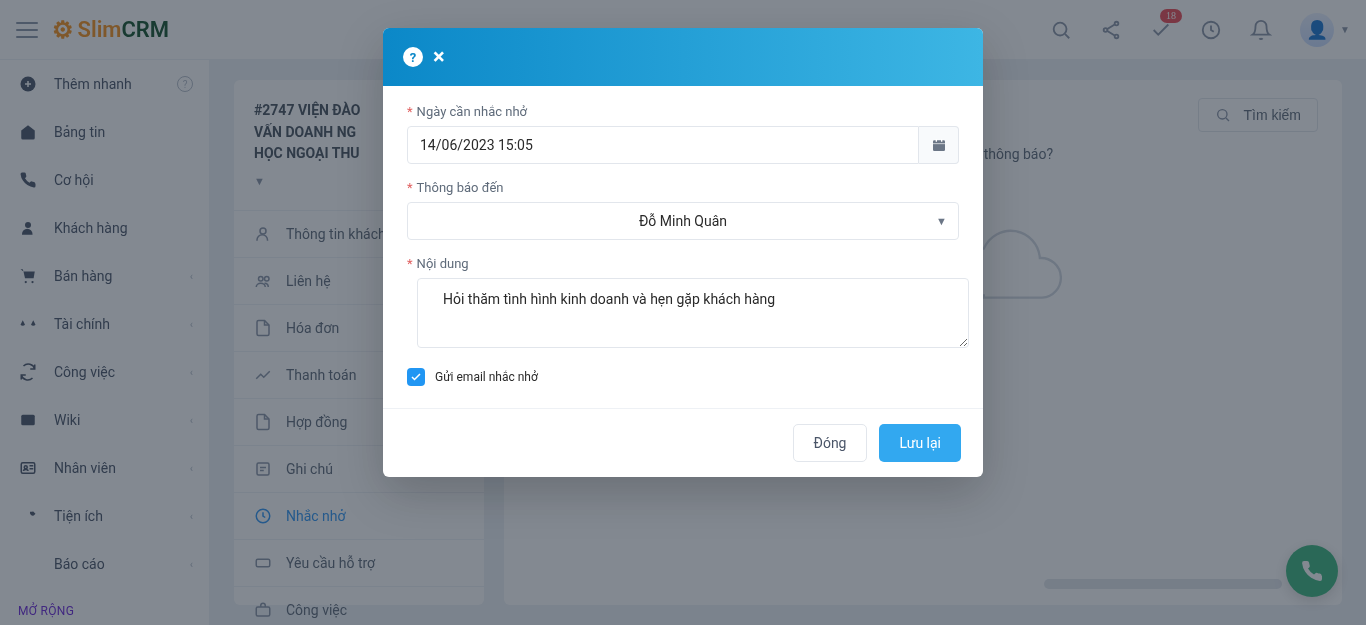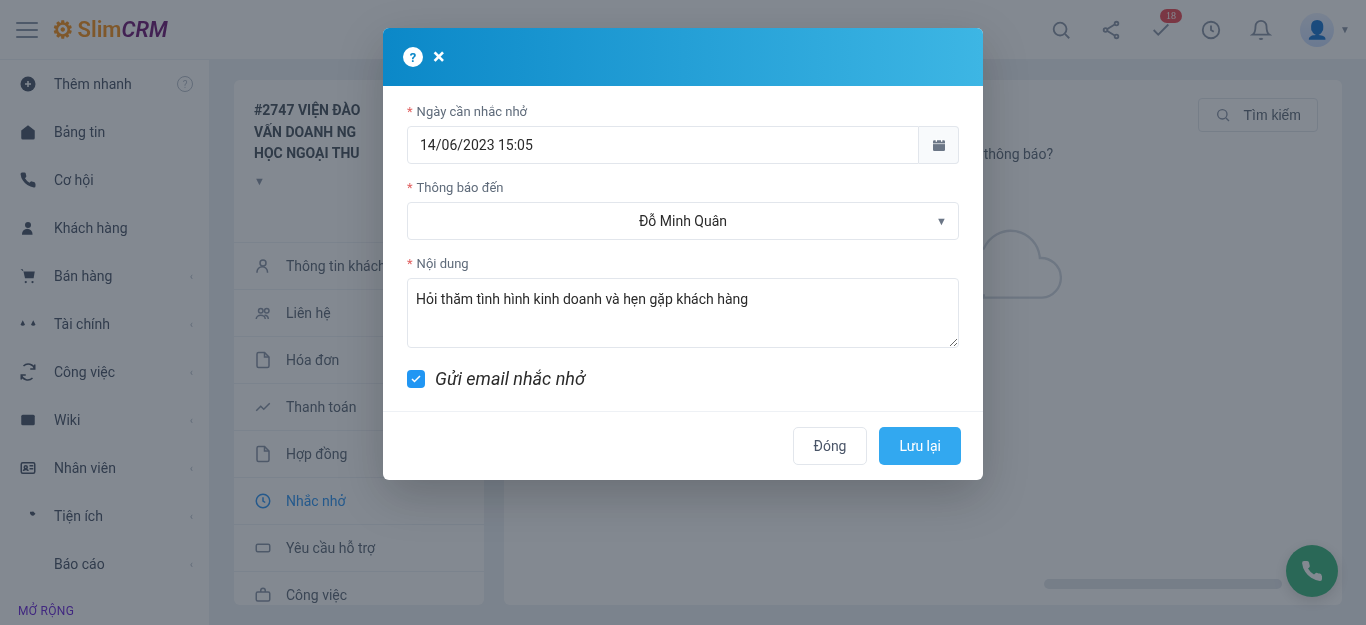--- a/index.html
+++ b/index.html
@@ -3,42 +3,42 @@
 <meta charset="utf-8">
 <style>
   * { box-sizing: border-box; margin: 0; padding: 0; }
   html, body { width: 1366px; height: 625px; overflow: hidden; font-family: -apple-system, BlinkMacSystemFont, "Segoe UI", Roboto, sans-serif; background: #f5f6fa; }
   .topbar { height: 60px; background: #fff; display: flex; align-items: center; padding: 0 16px; border-bottom: 1px solid #eef1f5; }
   .hamburger { width: 22px; height: 16px; display: flex; flex-direction: column; justify-content: space-between; margin-right: 14px; cursor: pointer; }
   .hamburger span { display: block; height: 2px; background: #8a94a6; border-radius: 1px; }
   .logo { display: flex; align-items: center; gap: 4px; font-weight: 600; font-size: 22px; }
   .logo .gear { color: #f7931e; font-size: 24px; }
   .logo .slim { color: #f7931e; }
-  .logo .crm { color: #701a75; font-style: italic; }
+  .logo .crm { color: #14532d; }
   .top-actions { margin-left: auto; display: flex; align-items: center; gap: 28px; }
   .top-icon { width: 22px; height: 22px; color: #8a94a6; cursor: pointer; position: relative; }
   .top-icon svg { width: 100%; height: 100%; stroke: currentColor; fill: none; stroke-width: 2; }
   .badge { position: absolute; top: -10px; right: -10px; background: #ec4954; color: #fff; border-radius: 10px; font-size: 10px; padding: 2px 6px; line-height: 1; font-family: Liberation Serif, serif; }
   .avatar-wrap { display: flex; align-items: center; gap: 6px; cursor: pointer; }
   .avatar { width: 34px; height: 34px; border-radius: 50%; background: linear-gradient(180deg,#e8f0fe 0%,#c9dcff 100%); display: flex; align-items: center; justify-content: center; font-size: 18px; }
   .avatar-caret { color: #8a94a6; font-size: 10px; }
 
   .layout { display: flex; height: calc(625px - 60px); }
   .sidebar { width: 210px; background: #fff; border-right: 1px solid #eef1f5; overflow-y: auto; padding-bottom: 16px; }
   .side-item { display: flex; align-items: center; padding: 15px 16px 15px 18px; color: #4a5568; font-size: 14px; cursor: pointer; position: relative; }
   .side-icon { width: 20px; margin-right: 16px; color: #4a5568; display: flex; align-items: center; justify-content: center; }
   .side-icon svg { width: 18px; height: 18px; }
   .side-chevron { margin-left: auto; color: #b5bdc9; font-size: 11px; }
   .side-help { margin-left: auto; width: 16px; height: 16px; border-radius: 50%; border: 1.5px solid #b5bdc9; display: flex; align-items: center; justify-content: center; font-size: 10px; color: #b5bdc9; }
   .side-section-label { padding: 16px 18px 12px; color: #6d28d9; font-size: 12px; letter-spacing: 0.3px; }
 
   .content { flex: 1; display: flex; background: #eef2f6; overflow: hidden; position: relative; }
   .card-wrap { padding: 20px 24px; display: flex; gap: 20px; width: 100%; }
   .card { background: #fff; border-radius: 6px; }
-  .left-card { width: 250px; display: flex; flex-direction: column; gap: 32px; }
+  .left-card { width: 250px; display: flex; flex-direction: column; }
   .cust-title { padding: 20px 20px 18px 20px; color: #47525e; font-weight: 700; font-size: 14px; line-height: 1.55; position: relative; }
   .cust-title .caret { color: #8a94a6; font-size: 11px; margin-top: 8px; display: inline-block; }
   .tab-list { border-top: 1px solid #eef1f5; }
   .tab { display: flex; align-items: center; padding: 14px 20px; color: #5f6b7a; font-size: 14px; border-bottom: 1px solid #eef1f5; cursor: pointer; gap: 14px; }
   .tab.active { color: #2f96f3; }
   .tab.active .tab-icon svg { stroke: #2f96f3; }
   .tab-icon { width: 18px; display: flex; align-items: center; }
   .tab-icon svg { width: 18px; height: 18px; stroke: #8a94a6; fill: none; stroke-width: 2; }
 
   .right-card { flex: 1; padding: 18px 24px; position: relative; }
@@ -62,25 +62,25 @@
   .field { margin-bottom: 16px; }
   .field-label { font-size: 13px; color: #5f6b7a; margin-bottom: 7px; display: flex; gap: 4px; }
   .field-label .req { color: #e05d5d; }
   .input-row { display: flex; }
   .text-input { flex: 1; border: 1px solid #e2e6ec; border-radius: 4px 0 0 4px; padding: 10px 12px; font-size: 14px; color: #2a2a2a; font-family: inherit; outline: none; }
   .cal-btn { width: 40px; border: 1px solid #e2e6ec; border-left: none; border-radius: 0 4px 4px 0; background: #f8fafc; display: flex; align-items: center; justify-content: center; cursor: pointer; }
   .cal-btn svg { width: 16px; height: 16px; fill: #6b7686; }
   .select { width: 100%; border: 1px solid #e2e6ec; border-radius: 4px; padding: 10px 12px; font-size: 14px; color: #2a2a2a; font-family: inherit; outline: none; background: #fff; appearance: none; position: relative; text-align: center; }
   .select-wrap { position: relative; }
   .select-caret { position: absolute; right: 12px; top: 50%; transform: translateY(-50%); pointer-events: none; color: #6b7686; font-size: 11px; }
-  .textarea { width: 100%; border: 1px solid #e2e6ec; border-radius: 4px; padding: 10px 8px; font-size: 14px; color: #2a2a2a; font-family: inherit; outline: none; min-height: 70px; resize: vertical; line-height: 1.5; }
+  .textarea { width: 100%; border: 1px solid #e2e6ec; border-radius: 4px; padding: 10px 25px; font-size: 14px; color: #2a2a2a; font-family: inherit; outline: none; min-height: 70px; resize: vertical; line-height: 1.5; margin-left: 10px; }
   .chk-row { display: flex; align-items: center; gap: 10px; margin-top: 6px; }
   .chk { width: 18px; height: 18px; border-radius: 4px; background: #2196f3; display: flex; align-items: center; justify-content: center; cursor: pointer; }
   .chk svg { width: 12px; height: 12px; stroke: #fff; stroke-width: 3; fill: none; }
-  .chk-label { font-size: 18px; color: #2a2a2a; font-style: italic; }
+  .chk-label { font-size: 12px; color: #2a2a2a; }
   .modal-footer { border-top: 1px solid #eef1f5; padding: 15px 22px; display: flex; justify-content: flex-end; gap: 12px; }
   .btn { border-radius: 5px; padding: 10px 20px; font-size: 14px; cursor: pointer; border: none; font-family: inherit; }
   .btn-sec { background: #fff; color: #4a5568; border: 1px solid #e2e6ec; }
   .btn-pri { background: #32a8f0; color: #fff; }
 </style>
 </head>
 <body>
 
 <div class="topbar">
   <div class="hamburger">
@@ -294,20 +294,30 @@
             <span>Thanh toán</span>
           </div>
           <div class="tab">
             <span class="tab-icon">
                 <svg viewBox="0 0 24 24">
                   <path d="M14 2H6a2 2 0 0 0-2 2v16a2 2 0 0 0 2 2h12a2 2 0 0 0 2-2V8z"></path>
                   <polyline points="14 2 14 8 20 8"></polyline>
                 </svg>
               </span>
             <span>Hợp đồng</span>
+          </div>
+          <div class="tab">
+            <span class="tab-icon">
+                <svg viewBox="0 0 24 24">
+                  <rect x="4" y="4" width="16" height="16" rx="2"></rect>
+                  <line x1="8" y1="10" x2="16" y2="10"></line>
+                  <line x1="8" y1="14" x2="13" y2="14"></line>
+                </svg>
+              </span>
+            <span>Ghi chú</span>
           </div>
           <div class="tab active">
             <span class="tab-icon">
                 <svg viewBox="0 0 24 24">
                   <circle cx="12" cy="12" r="9"></circle>
                   <polyline points="12 7 12 12 15 14"></polyline>
                 </svg>
               </span>
             <span>Nhắc nhở</span>
           </div>

